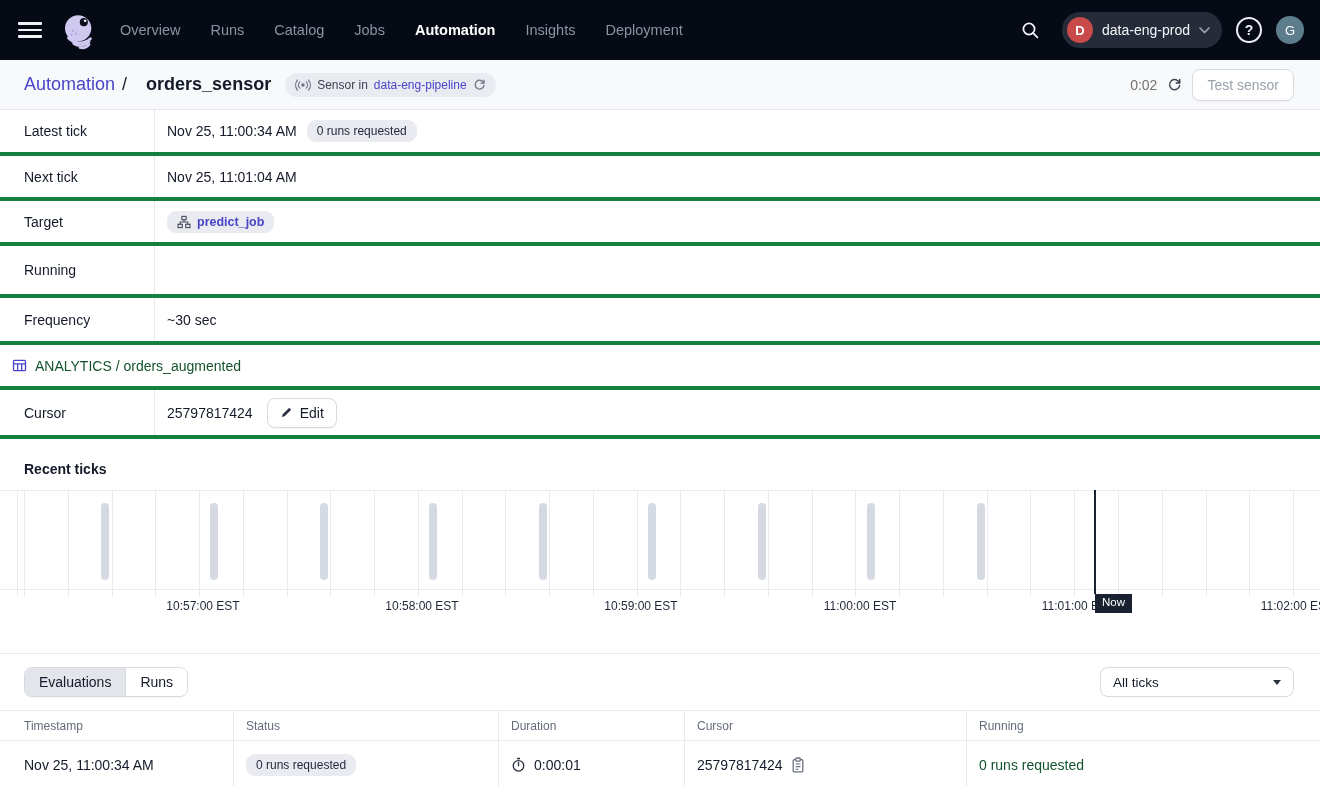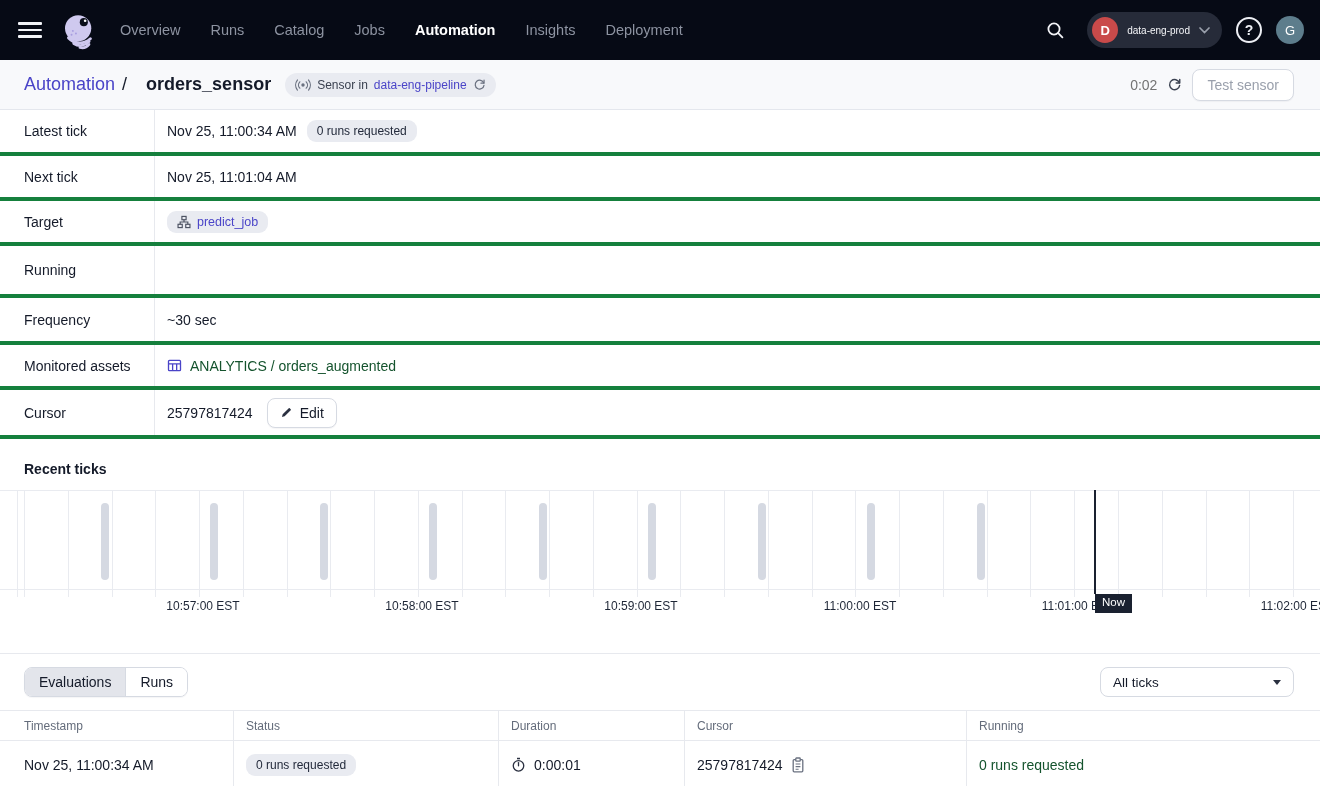--- a/index.html
+++ b/index.html
@@ -23,21 +23,21 @@
   .nav-right { margin-left:auto; display:flex; align-items:center; gap:14px; }
   .icon-btn { width:36px; height:36px; border-radius:50%; display:flex; align-items:center; justify-content:center; cursor:pointer; }
   .deploy-pill {
     height:36px; background:#262B39; border-radius:18px; display:flex; align-items:center;
     padding:0 12px 0 5px; gap:9px; cursor:pointer;
   }
   .deploy-badge {
     width:26px; height:26px; border-radius:50%; background:#C94A4A; color:#fff;
     font-size:13px; font-weight:700; display:flex; align-items:center; justify-content:center;
   }
-  .deploy-name { color:#F4F5F8; font-size:10px; }
+  .deploy-name { color:#F4F5F8; font-size:14px; }
   .help-circle {
     width:26px; height:26px; border-radius:50%; border:2px solid #EDEFF4; color:#EDEFF4;
     display:flex; align-items:center; justify-content:center; font-size:14px; font-weight:700; cursor:pointer;
   }
   .avatar {
     width:28px; height:28px; border-radius:50%; background:#5D7D8C; color:#fff;
     display:flex; align-items:center; justify-content:center; font-size:13px; cursor:pointer;
   }
 
   
@@ -66,21 +66,21 @@
   .detail-row { display:flex; border-bottom:4px solid #15803d; align-items:stretch; }
   .detail-label {
     width:155px; flex:none; padding-left:24px; border-right:1px solid #E7E9EE;
     display:flex; align-items:center; font-size:14px; color:#141A29;
   }
   .detail-value { display:flex; align-items:center; padding-left:12px; gap:10px; flex:1; }
   .pill {
     background:#E9EBF1; border-radius:9px; padding:4px 10px; font-size:12px; color:#232A3B;
     display:inline-flex; align-items:center; gap:6px; white-space:nowrap;
   }
-  .pill a { color:#4A44C8; text-decoration:none; cursor:pointer; font-size:12.5px; }
+  .pill a { color:#4A44C8; text-decoration:none; cursor:pointer; font-size:12.5px;font-weight:bold; }
   .link { color:#14532d; text-decoration:none; cursor:pointer; font-size:14px; display:inline-flex; align-items:center; gap:8px;}
   .toggle {
     width:38px; height:22px; border-radius:11px; background:#4A44C8; position:relative; cursor:pointer; flex:none;
   }
   .toggle .knob {
     position:absolute; top:2px; right:2px; width:18px; height:18px; border-radius:50%; background:#fff;
   }
   .mono-ish { font-size:14px; color:#141A29; }
 
   
@@ -247,21 +247,20 @@
   </div>
 
   <div class="detail-row" style="min-height:47px">
     <div class="detail-label">Frequency</div>
     <div class="detail-value">
       <span>~30 sec</span>
     </div>
   </div>
 
   <div class="detail-row" style="min-height:45px">
-    <div class="detail-label">Monitored assets</div>
     <div class="detail-value">
       <a class="link">
         <svg width="15" height="15" viewBox="0 0 16 16">
           <rect x="1.6" y="2.6" width="12.8" height="10.8" rx="1" fill="none" stroke="#4A44C8" stroke-width="1.4"></rect>
           <path d="M1.6 6.2h12.8M6 6.2v7.2M10.3 6.2v7.2" stroke="#4A44C8" stroke-width="1.4" fill="none"></path>
         </svg>
         <span>ANALYTICS / orders_augmented</span>
       </a>
     </div>
   </div>

